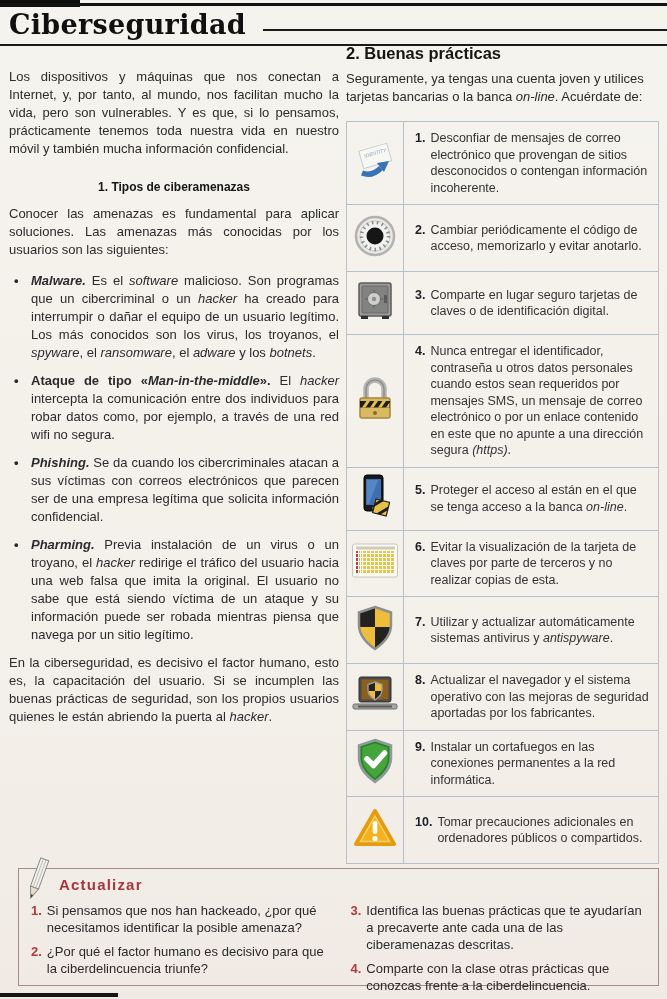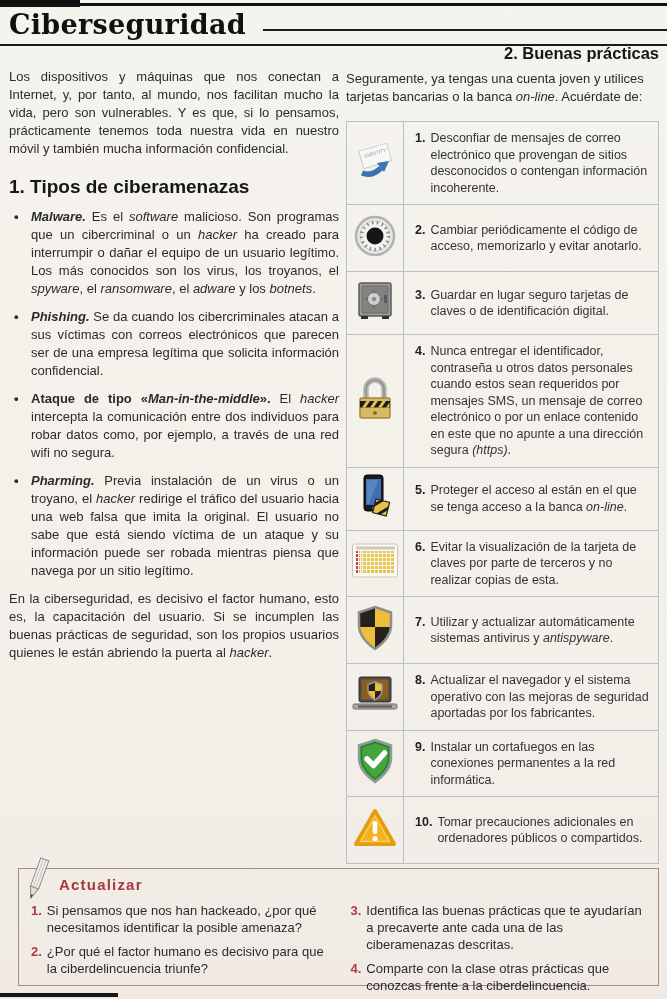--- a/index.html
+++ b/index.html
@@ -11,30 +11,30 @@
   .page-title{position:absolute;top:9px;left:9px;margin:0;
     font-family:"DejaVu Serif","Liberation Serif",serif;font-weight:700;
     font-size:27px;letter-spacing:.3px;color:#101010;}
   .title-rule-right{position:absolute;top:29px;left:263px;right:0;height:2px;background:#1a1a1a;}
   .title-rule-bottom{position:absolute;top:44px;left:0;width:100%;height:2px;background:#1a1a1a;}
 
   
   .col-left{position:absolute;top:68px;left:9px;width:330px;font-size:13px;line-height:18px;text-align:justify;}
   .col-left p{margin:0 0 13px 0;}
   .col-left p.big-gap{margin-bottom:26px;}
-  .sec-head{font-size:19px;font-weight:700;margin:20px 0 9px 0;text-align:left;color:#161616;}
+  .sec-head{font-size:12px;font-weight:700;margin:20px 0 9px 0;text-align:center;color:#161616;}
   .bullets{margin:12px 0 0 0;padding:0;}
   .bullet{display:flex;margin-bottom:10px;}
   .bullet::before{content:"•";flex:0 0 17px;padding-left:5px;font-weight:700;}
   .btext{flex:1;text-align:justify;}
   .closing{margin-top:15px;}
 
   
   .col-right{position:absolute;top:44px;left:346px;width:313px;font-size:13px;line-height:18px;}
-  .sec-head2{font-size:16.5px;font-weight:700;margin:0 0 8px 0;color:#161616;text-align:right;}
+  .sec-head2{font-size:16.5px;font-weight:700;margin:0 0 8px 0;color:#161616;}
   .intro2{margin:0 0 15px 0;}
   .ptable{border:1px solid #b4c2c8;}
   .prow{display:flex;align-items:center;border-bottom:1px solid #b4c2c8;}
   .prow:last-child{border-bottom:none;}
   .picon{flex:0 0 56px;align-self:stretch;display:flex;align-items:center;justify-content:center;
     border-right:1px solid #b4c2c8;}
   .ptext{flex:1;display:flex;padding:8px 9px 8px 11px;font-size:12.5px;line-height:16.5px;color:#333;}
   .pnum{font-weight:700;margin-right:5px;flex:0 0 auto;color:#20202a;}
   .pbody{flex:1;}
 
@@ -59,30 +59,31 @@
   <div class="corner-mark"></div>
   <div class="top-rule"></div>
   <h1 class="page-title">Ciberseguridad</h1>
   <div class="title-rule-right"></div>
   <div class="title-rule-bottom"></div>
 
   <div class="col-left">
     <p><span>Los dispositivos y máquinas que nos conectan a Internet, y, por tanto, al mundo, nos facilitan mucho la vida, pero son vulnerables. Y es que, si lo pensamos, prácticamente tenemos toda nuestra vida en nuestro móvil y también mucha información confidencial.</span></p>
 
     <div class="sec-head">1. Tipos de ciberamenazas</div>
+    <p><span>Conocer las amenazas es fundamental para aplicar soluciones. Las amenazas más conocidas por los usuarios son las siguientes:</span></p>
 
     <div class="bullets">
       <div class="bullet">
           <span class="btext"><span class="b i">Malware.</span><span> Es el </span><span class="i">software</span><span> malicioso. Son programas que un cibercriminal o un </span><span class="i">hacker</span><span> ha creado para interrumpir o dañar el equipo de un usuario legítimo. Los más conocidos son los virus, los troyanos, el </span><span class="i">spyware</span><span>, el </span><span class="i">ransomware</span><span>, el </span><span class="i">adware</span><span> y los </span><span class="i">botnets</span><span>.</span></span>
         </div>
       <div class="bullet">
+          <span class="btext"><span class="b">Ataque de tipo «</span><span class="b i">Man-in-the-middle</span><span class="b">».</span><span> El </span><span class="i">hacker</span><span> intercepta la comunicación entre dos individuos para robar datos como, por ejemplo, a través de una red wifi no segura.</span></span>
+        </div>
+      <div class="bullet">
           <span class="btext"><span class="b i">Phishing.</span><span> Se da cuando los cibercriminales atacan a sus víctimas con correos electrónicos que parecen ser de una empresa legítima que solicita información confidencial.</span></span>
-        </div>
-      <div class="bullet">
-          <span class="btext"><span class="b">Ataque de tipo «</span><span class="b i">Man-in-the-middle</span><span class="b">».</span><span> El </span><span class="i">hacker</span><span> intercepta la comunicación entre dos individuos para robar datos como, por ejemplo, a través de una red wifi no segura.</span></span>
         </div>
       <div class="bullet">
           <span class="btext"><span class="b i">Pharming.</span><span> Previa instalación de un virus o un troyano, el </span><span class="i">hacker</span><span> redirige el tráfico del usuario hacia una web falsa que imita la original. El usuario no sabe que está siendo víctima de un ataque y su información puede ser robada mientras piensa que navega por un sitio legítimo.</span></span>
         </div>
     </div>
 
     <p class="closing"><span>En la ciberseguridad, es decisivo el factor humano, esto es, la capacitación del usuario. Si se incumplen las buenas prácticas de seguridad, son los propios usuarios quienes le están abriendo la puerta al </span><span class="i">hacker</span><span>.</span></p>
   </div>
 
   <div class="col-right">
@@ -137,21 +138,21 @@
               <path d="M21 14 V11 M21 26 V29 M15 20 H12 M27 20 H30" stroke="#6e6e6c" stroke-width="2"></path>
               <circle cx="21" cy="20" r="2.2" fill="#8f8f8d"></circle>
               <rect x="31" y="16" width="3" height="8" fill="#5a5a58"></rect>
               <rect x="8" y="37" width="7" height="3" fill="#303030"></rect>
               <rect x="29" y="37" width="7" height="3" fill="#303030"></rect>
             </svg>
           </span>
         </div>
         <div class="ptext">
             <span class="pnum">3.</span>
-            <span class="pbody"><span>Guardar en lugar seguro tarjetas de claves o de identificación digital.</span></span>
+            <span class="pbody"><span>Comparte en lugar seguro tarjetas de claves o de identificación digital.</span></span>
           </div>
       </div>
 
       <div class="prow" style="min-height:94px">
         <div class="picon">
           <span>
             <svg width="44" height="50" viewBox="0 0 44 50">
               <path d="M13 27 V16 a9 9 0 0 1 18 0 V27" fill="none" stroke="#b5b5b3" stroke-width="5.5"></path>
               <path d="M13 27 V16 a9 9 0 0 1 18 0 V27" fill="none" stroke="#8e8e8c" stroke-width="1.5"></path>
               <rect x="7" y="25" width="30" height="20" rx="2" fill="#d9b961" stroke="#a5873a" stroke-width="1.5"></rect>

